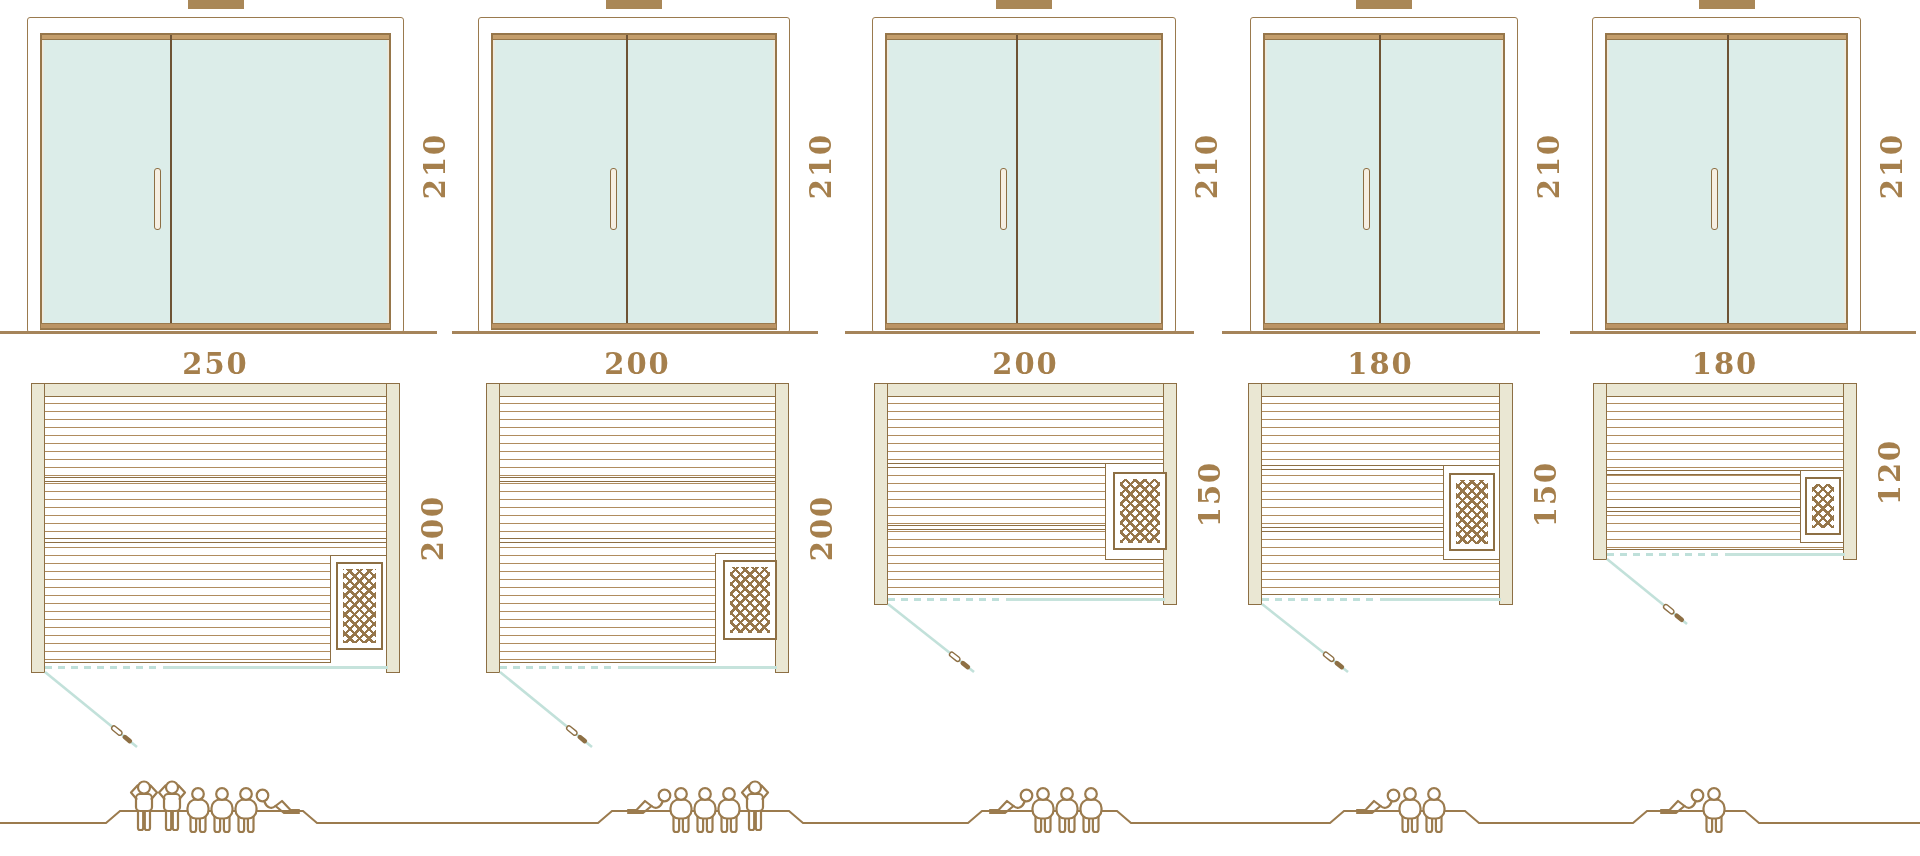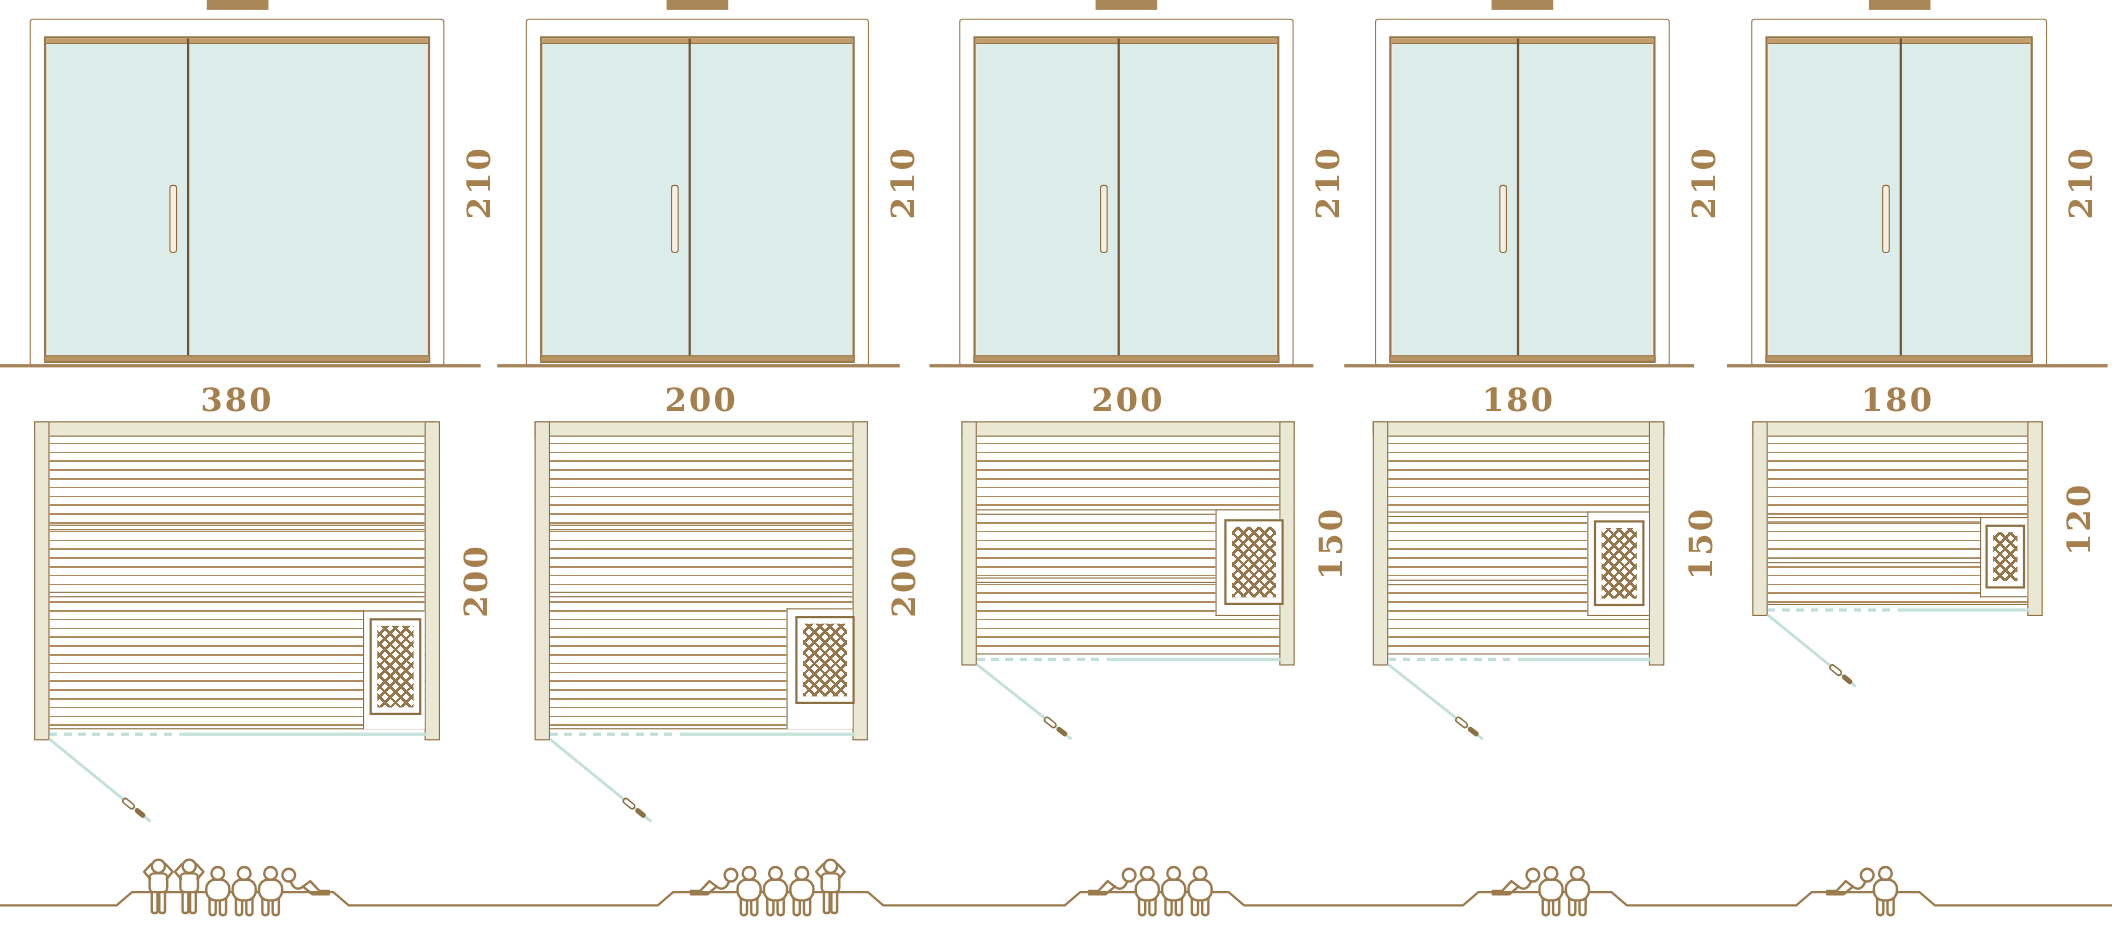--- a/index.html
+++ b/index.html
@@ -110,21 +110,21 @@
           <div class="topcap"></div>
           <div class="divider" style="left: 37%;"></div>
           <div class="handle" style="left: calc(37% - 16px);"></div>
           <div class="threshold"></div>
         </div>
       </div>
 
       <div class="abs floorline" style="left: 0px; width: 437px;"></div>
 
       <span class="abs dim vdim" style="left: 400px; top: 150px;">210</span>
-      <span class="abs dim wdim" style="left: 31px; width: 369px;">380</span>
+      <span class="abs dim wdim" style="left: 31px; width: 369px;">250</span>
       <span class="abs dim vdim" style="left: 398px; top: 512px;">200</span>
 
       <div class="abs plan" style="left: 31px; top: 383px; width: 369px; height: 290px; position: absolute;">
         <div class="interior"></div>
         <div class="bench b1" style="top: 94px; width: 343px;"></div>
         <div class="bench b2" style="top: 155px; width: 343px;"></div>
         <div class="wall top"></div>
         <div class="wall left"></div>
         <div class="wall right"></div>
         <div class="nook open" style="left: 299px; top: 172px; width: 56px; height: 108px;"></div>

